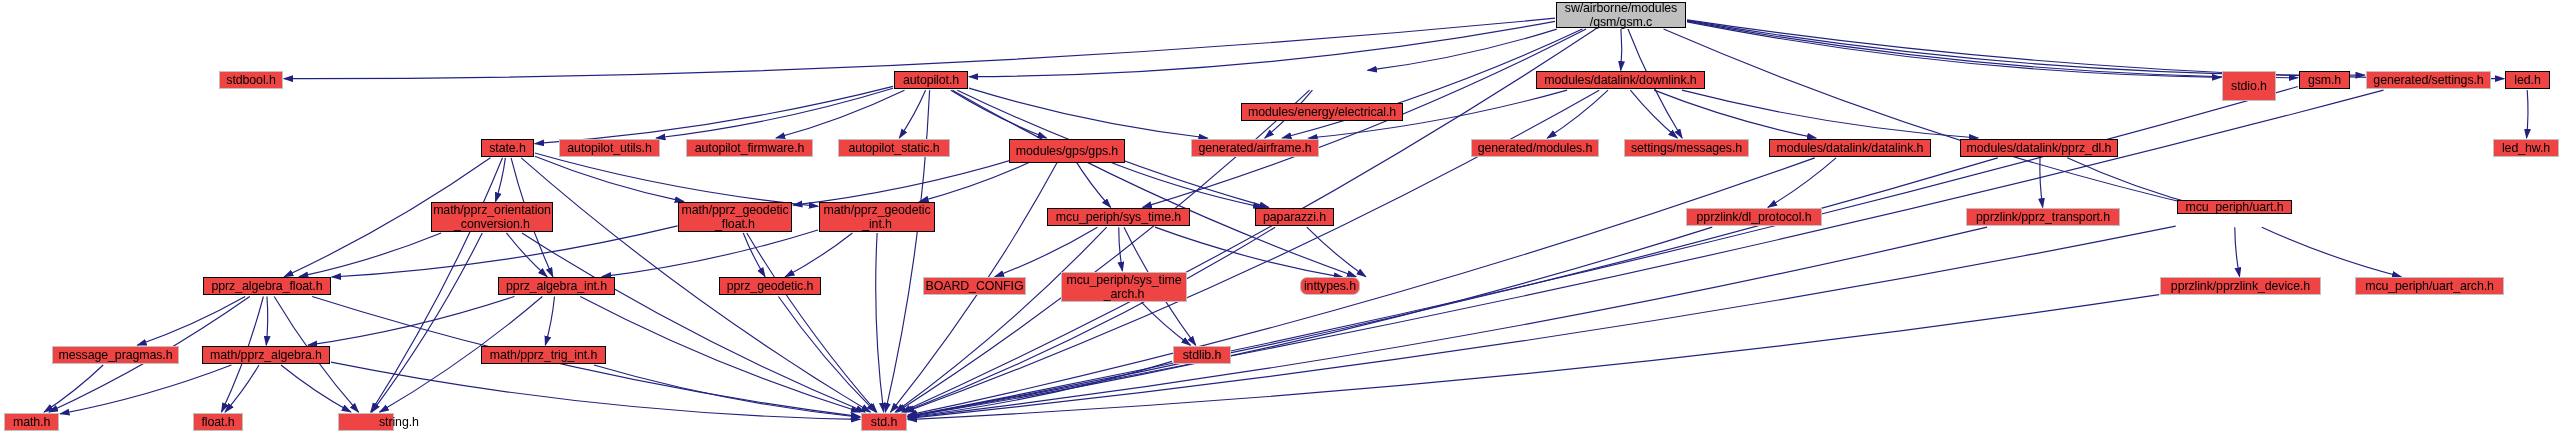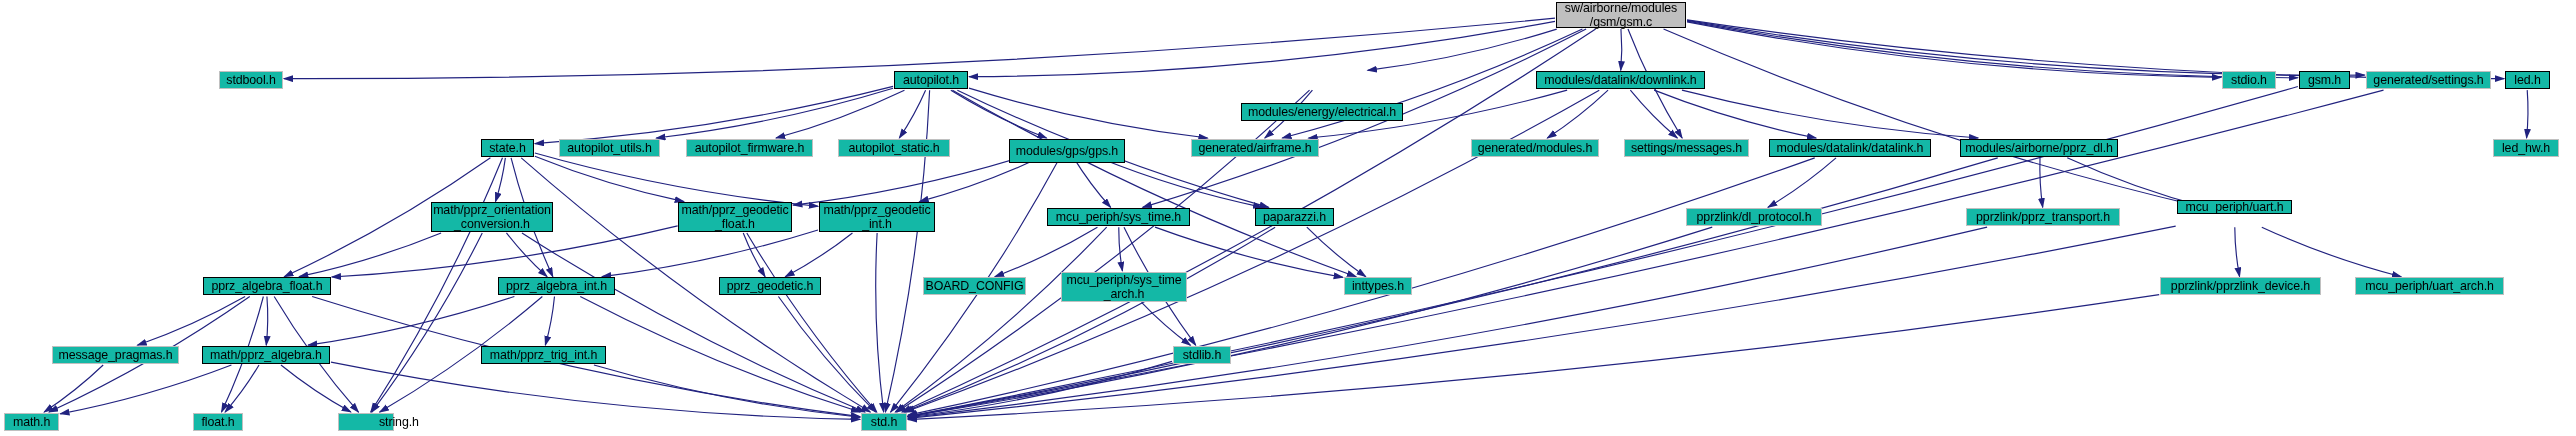--- a/index.html
+++ b/index.html
@@ -19,21 +19,21 @@
   #edge-layer {
     position: absolute;
     left: 0; top: 0;
     width: 2576px;
     height: 437px;
     pointer-events: none;
   }
   .node {
     position: absolute;
     box-sizing: border-box;
-    background: #14b8a6;
+    background: #ef4444;
     border: 0.8px solid #c0c0c0;
     color: #000000;
     font-size: 12.4px;
     line-height: 14px;
     text-align: center;
     display: flex;
     align-items: center;
     justify-content: center;
     white-space: pre;
     letter-spacing: -0.1px;
@@ -157,45 +157,45 @@
         <path d="M2887.8,109.0 Q2002.1,343.9 1100.0,504.6" fill="none" stroke="#21227f" stroke-width="1.4" marker-end="url(#arrow)"></path>
       </g>
   </svg>
   <div id="nodes-group">
       <div class="node root" style="left: 1556px; top: 1.7px; width: 130px; height: 26.4px;"><span class="node-label">sw/airborne/modules
 /gsm/gsm.c</span></div>
       <div class="node" style="left: 219px; top: 71px; width: 64px; height: 18px;"><span class="node-label">stdbool.h</span></div>
       <div class="node strong" style="left: 894px; top: 71px; width: 74px; height: 18px;"><span class="node-label">autopilot.h</span></div>
       <div class="node strong" style="left: 1241px; top: 71px; width: 162px; height: 18px; margin-top: 32px;"><span class="node-label">modules/energy/electrical.h</span></div>
       <div class="node strong" style="left: 1536px; top: 71px; width: 169px; height: 18px;"><span class="node-label">modules/datalink/downlink.h</span></div>
-      <div class="node" style="left: 2222px; top: 71px; width: 54px; height: 18px;"><span class="node-label">stdio.h</span></div>
+      <div class="node" style="left: 2222px; top: 71px; width: 54px; height: 30px;"><span class="node-label">stdio.h</span></div>
       <div class="node strong" style="left: 2299px; top: 71px; width: 51px; height: 18px;"><span class="node-label">gsm.h</span></div>
       <div class="node" style="left: 2366px; top: 71px; width: 125px; height: 18px;"><span class="node-label">generated/settings.h</span></div>
       <div class="node strong" style="left: 2505px; top: 71px; width: 45px; height: 18px;"><span class="node-label">led.h</span></div>
       <div class="node" style="left: 2493px; top: 139px; width: 66px; height: 18px;"><span class="node-label">led_hw.h</span></div>
       <div class="node strong" style="left: 481px; top: 139px; width: 53px; height: 18px;"><span class="node-label">state.h</span></div>
       <div class="node" style="left: 559px; top: 139px; width: 101px; height: 18px;"><span class="node-label">autopilot_utils.h</span></div>
       <div class="node" style="left: 686px; top: 139px; width: 127px; height: 18px;"><span class="node-label">autopilot_firmware.h</span></div>
       <div class="node" style="left: 838px; top: 139px; width: 112px; height: 18px;"><span class="node-label">autopilot_static.h</span></div>
       <div class="node strong" style="left: 1009px; top: 139px; width: 116px; height: 24px;"><span class="node-label">modules/gps/gps.h</span></div>
       <div class="node" style="left: 1191px; top: 139px; width: 128px; height: 18px;"><span class="node-label">generated/airframe.h</span></div>
       <div class="node" style="left: 1471px; top: 139px; width: 128px; height: 18px;"><span class="node-label">generated/modules.h</span></div>
       <div class="node" style="left: 1624px; top: 139px; width: 125px; height: 18px;"><span class="node-label">settings/messages.h</span></div>
       <div class="node strong" style="left: 1769px; top: 139px; width: 162px; height: 18px;"><span class="node-label">modules/datalink/datalink.h</span></div>
-      <div class="node strong" style="left: 1960px; top: 139px; width: 158px; height: 18px;"><span class="node-label">modules/airborne/pprz_dl.h</span></div>
+      <div class="node strong" style="left: 1960px; top: 139px; width: 158px; height: 18px;"><span class="node-label">modules/datalink/pprz_dl.h</span></div>
       <div class="node strong" style="left: 2177px; top: 200px; width: 115px; height: 14px;"><span class="node-label">mcu_periph/uart.h</span></div>
       <div class="node strong" style="left: 431px; top: 202px; width: 122px; height: 30px;"><span class="node-label">math/pprz_orientation
 _conversion.h</span></div>
       <div class="node strong" style="left: 678px; top: 202px; width: 114px; height: 30px;"><span class="node-label">math/pprz_geodetic
 _float.h</span></div>
       <div class="node strong" style="left: 819px; top: 202px; width: 116px; height: 30px;"><span class="node-label">math/pprz_geodetic
 _int.h</span></div>
       <div class="node strong" style="left: 1047px; top: 208px; width: 143px; height: 18px;"><span class="node-label">mcu_periph/sys_time.h</span></div>
       <div class="node strong" style="left: 1255px; top: 208px; width: 79px; height: 18px;"><span class="node-label">paparazzi.h</span></div>
-      <div class="node" style="left: 1344px; top: 277px; width: 68px; height: 18px;"><span class="node-label">inttypes.h</span></div>
+      <div class="node" style="left: 1300px; top: 277px; width: 60px; height: 18px; border-radius: 7px;"><span class="node-label">inttypes.h</span></div>
       <div class="node" style="left: 1686px; top: 208px; width: 136px; height: 18px;"><span class="node-label">pprzlink/dl_protocol.h</span></div>
       <div class="node" style="left: 1966px; top: 208px; width: 154px; height: 18px;"><span class="node-label">pprzlink/pprz_transport.h</span></div>
       <div class="node" style="left: 2160px; top: 277px; width: 161px; height: 18px;"><span class="node-label">pprzlink/pprzlink_device.h</span></div>
       <div class="node" style="left: 2355px; top: 277px; width: 149px; height: 18px;"><span class="node-label">mcu_periph/uart_arch.h</span></div>
       <div class="node strong" style="left: 203px; top: 277px; width: 128px; height: 18px;"><span class="node-label">pprz_algebra_float.h</span></div>
       <div class="node strong" style="left: 498px; top: 277px; width: 117px; height: 18px;"><span class="node-label">pprz_algebra_int.h</span></div>
       <div class="node strong" style="left: 719px; top: 277px; width: 102px; height: 18px;"><span class="node-label">pprz_geodetic.h</span></div>
       <div class="node" style="left: 923px; top: 277px; width: 103px; height: 18px;"><span class="node-label">BOARD_CONFIG</span></div>
       <div class="node" style="left: 1061px; top: 272px; width: 126px; height: 30px;"><span class="node-label">mcu_periph/sys_time
 _arch.h</span></div>

